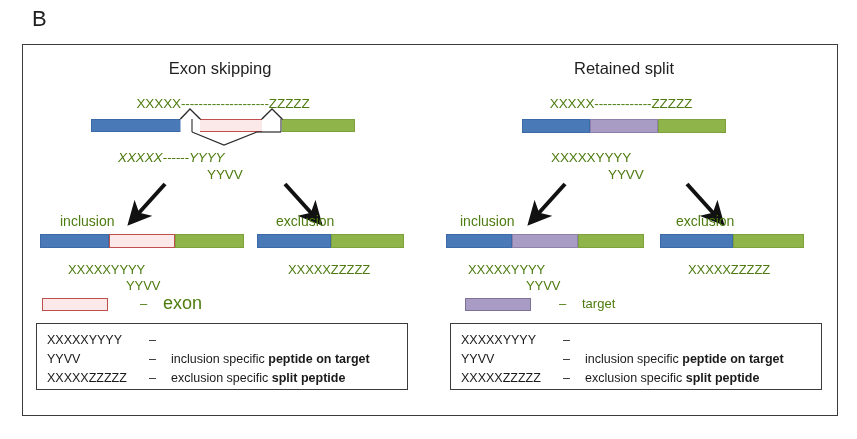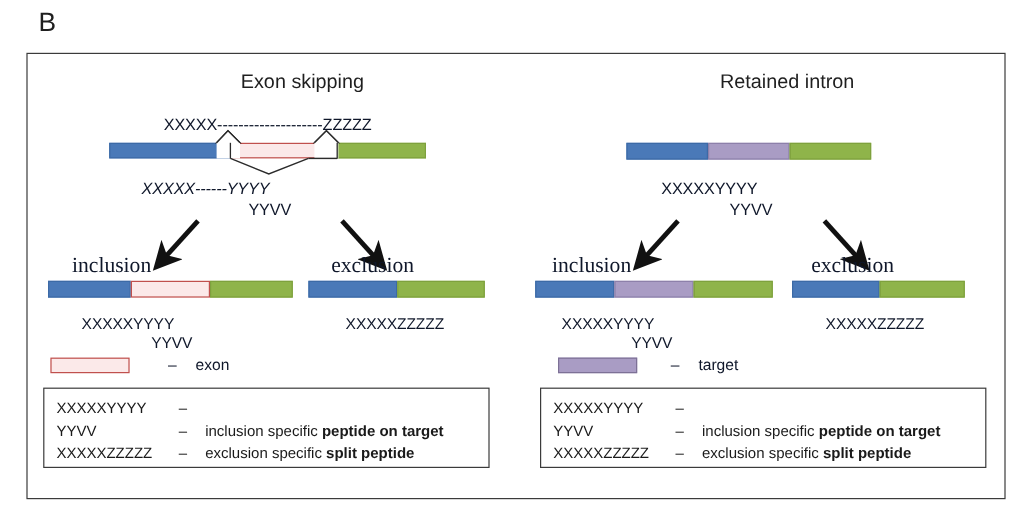--- a/index.html
+++ b/index.html
@@ -17,26 +17,26 @@
     font-size:22px;line-height:22px;color:#1f1f1f;font-weight:400;
   }
 
   
   .outer-frame{
     position:absolute;left:22px;top:44px;width:816px;height:372px;
     border:1.4px solid #3b3b3b;background:#ffffff;box-sizing:border-box;
   }
 
   
-  .t{position:absolute;white-space:nowrap;font-size:13px;line-height:15px;color:#0f172a;}
+  .t{position:absolute;white-space:nowrap;font-size:13px;line-height:15px;color:#4d7c0f;}
   .t.center{transform:translateX(-50%);}
-  .title{font-size:16.5px;line-height:18px;color:#1f1f1f;margin-left:32px;}
+  .title{font-size:16.5px;line-height:18px;color:#1f1f1f;}
   .seq{font-size:13.5px;letter-spacing:-0.1px;}
   .seqsm{font-size:13px;letter-spacing:-0.1px;}
-  .lbl{font-size:18px;font-family:Liberation Serif, serif;}
+  .lbl{font-size:14px;}
 
   
   .bar{position:absolute;box-sizing:border-box;}
   .bar-blue{background:#4a79b8;border:1px solid #3c6aa6;}
   .bar-green{background:#8fb44a;border:1px solid #7ea13d;}
   .bar-pink{background:#fbe9e9;border:1.3px solid #c0504d;}
   .bar-purple{background:#a99cc4;border:1px solid #8d80aa;}
 
   
   .ov{position:absolute;left:0;top:0;width:857px;height:439px;pointer-events:none;}
@@ -112,37 +112,38 @@
 
   <div class="bar bar-blue" style="left:257px;top:234px;width:74px;height:14px;"></div>
   <div class="bar bar-green" style="left:331px;top:234px;width:73px;height:14px;"></div>
 
   <div class="t seqsm" style="left:68px;top:262px;">XXXXXYYYY</div>
   <div class="t seqsm" style="left:126px;top:278px;">YYVV</div>
   <div class="t seqsm" style="left:288px;top:262px;">XXXXXZZZZZ</div>
 
   <div class="sw sw-pink" style="left:42px;top:298px;width:66px;"></div>
   <div class="t" style="left:140px;top:296px;font-size:13px;">–</div>
-  <div class="t" style="left:163px;top:296px;font-size:13px;">exon</div>
+  <div class="t" style="left:163px;top:296px;font-size:18px;">exon</div>
 
   <div class="descbox" style="left:36px;top:323px;width:372px;height:67px;">
     <div class="descrow" style="left:10px;top:9px;">XXXXXYYYY</div>
     <div class="dash" style="left:112px;top:9px;">–</div>
 
     <div class="descrow" style="left:10px;top:28px;">YYVV</div>
     <div class="dash" style="left:112px;top:28px;">–</div>
     <div class="descrow" style="left:134px;top:28px;"><span>inclusion specific </span><span class="b">peptide on target</span></div>
 
     <div class="descrow" style="left:10px;top:47px;">XXXXXZZZZZ</div>
     <div class="dash" style="left:112px;top:47px;">–</div>
     <div class="descrow" style="left:134px;top:47px;"><span>exclusion specific </span><span class="b">split peptide</span></div>
   </div>
 
-  <div class="t title center" style="left:624px;top:59px;">Retained intron</div>
+  <div class="t title center" style="left:624px;top:59px;">Retained split</div>
 
+  <div class="t seq center" style="left:621px;top:96px;">XXXXX-------------ZZZZZ</div>
 
   <div class="bar bar-blue" style="left:522px;top:119px;width:68px;height:14px;"></div>
   <div class="bar bar-purple" style="left:590px;top:119px;width:68px;height:14px;"></div>
   <div class="bar bar-green" style="left:658px;top:119px;width:68px;height:14px;"></div>
 
   <div class="t seq" style="left:551px;top:150px;">XXXXXYYYY</div>
   <div class="t seq" style="left:608px;top:167px;">YYVV</div>
 
   <svg class="ov" viewBox="0 0 857 439" xmlns="http://www.w3.org/2000/svg">
     <line x1="565" y1="184" x2="537" y2="215" stroke="#111111" stroke-width="4" marker-end="url(#ah)"></line>

